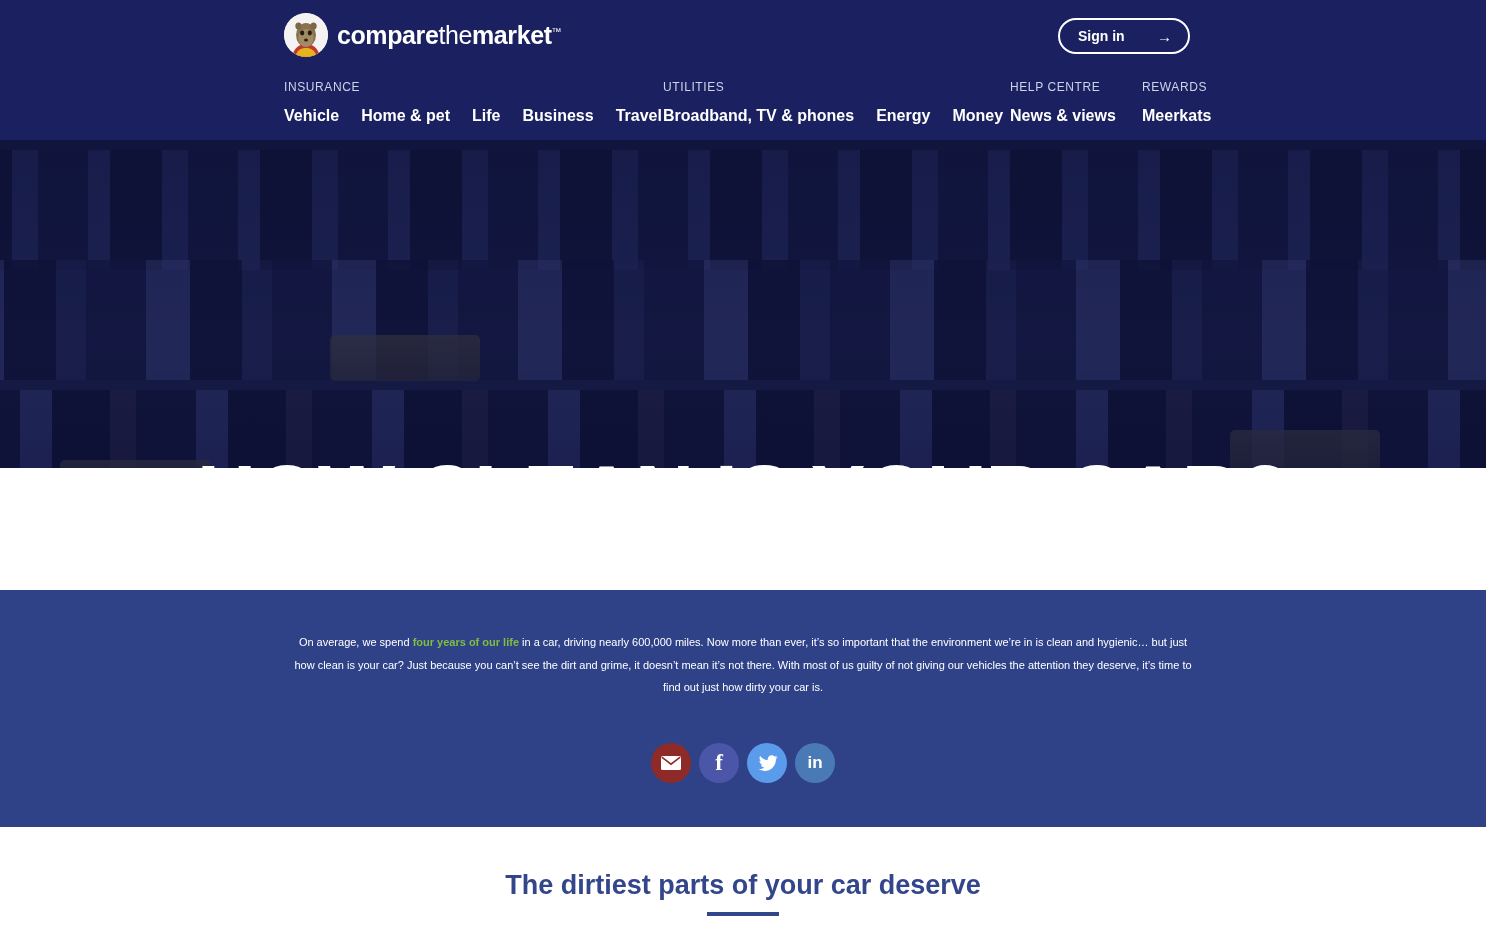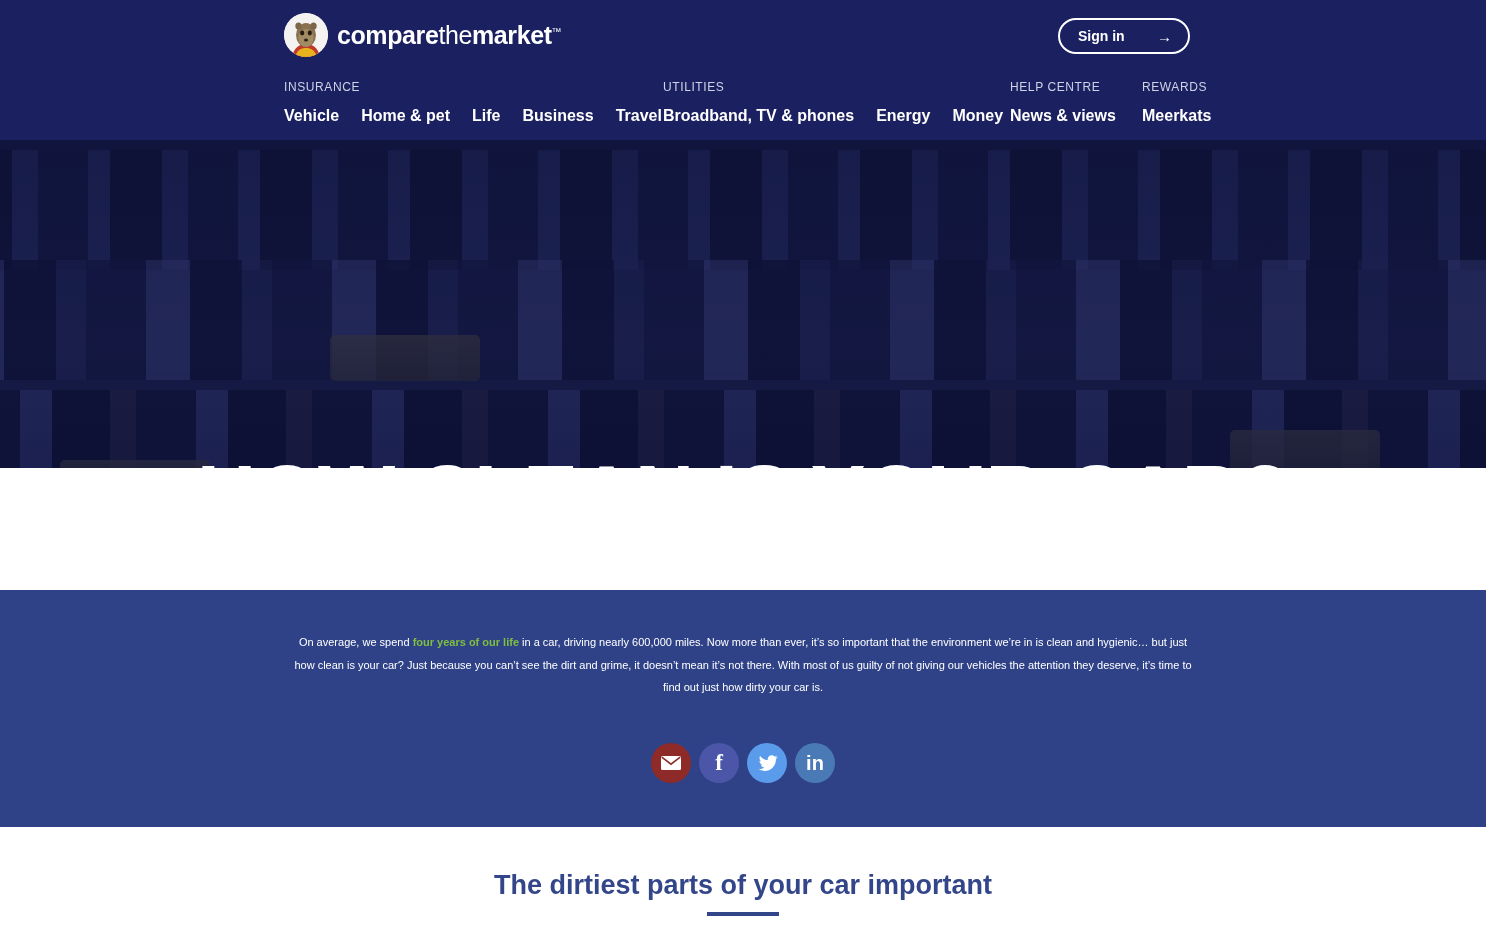--- a/index.html
+++ b/index.html
@@ -252,23 +252,23 @@
       </button>
       <button class="share-btn" style="background:#4b56a8">
         <span style="font-size:23px;font-family:'Liberation Serif',serif;">f</span>
       </button>
       <button class="share-btn" style="background:#5b9bec">
         <svg width="21" height="17" viewBox="0 0 24 20" aria-hidden="true">
           <path fill="#ffffff" d="M24 2.6c-.9.4-1.8.7-2.8.8 1-.6 1.8-1.6 2.1-2.7-.9.6-2 1-3.1 1.2C19.3 1 18.1.4 16.8.4c-2.5 0-4.6 2.1-4.6 4.6 0 .4 0 .7.1 1C8.6 5.8 5.4 4 3.2 1.3c-.4.7-.6 1.5-.6 2.3 0 1.6.8 3 2 3.8-.7 0-1.5-.2-2.1-.6v.1c0 2.2 1.6 4.1 3.7 4.5-.4.1-.8.2-1.2.2-.3 0-.6 0-.9-.1.6 1.8 2.3 3.2 4.3 3.2-1.6 1.2-3.5 2-5.7 2-.4 0-.8 0-1.1-.1 2 1.3 4.5 2.1 7.1 2.1 8.5 0 13.2-7.1 13.2-13.2v-.6c.9-.7 1.7-1.5 2.3-2.4z"></path>
         </svg>
       </button>
       <button class="share-btn" style="background:#4a7ab5">
-        <span style="font-size:20px;">in</span>
+        <span style="font-size:17px;">in</span>
       </button>
     </div>
   </div>
 
   <div class="section">
-    <h2 class="section-title">The dirtiest parts of your car important</h2>
+    <h2 class="section-title">The dirtiest parts of your car deserve</h2>
     <div class="section-rule"></div>
   </div>
 
 </div>
 
 </body></html>

